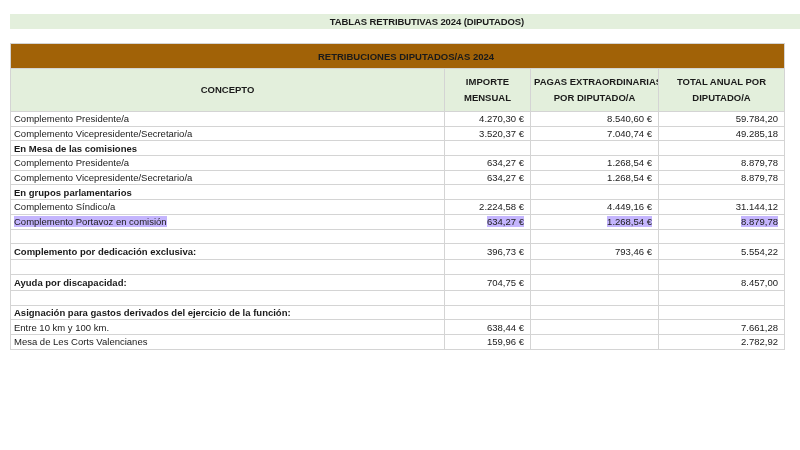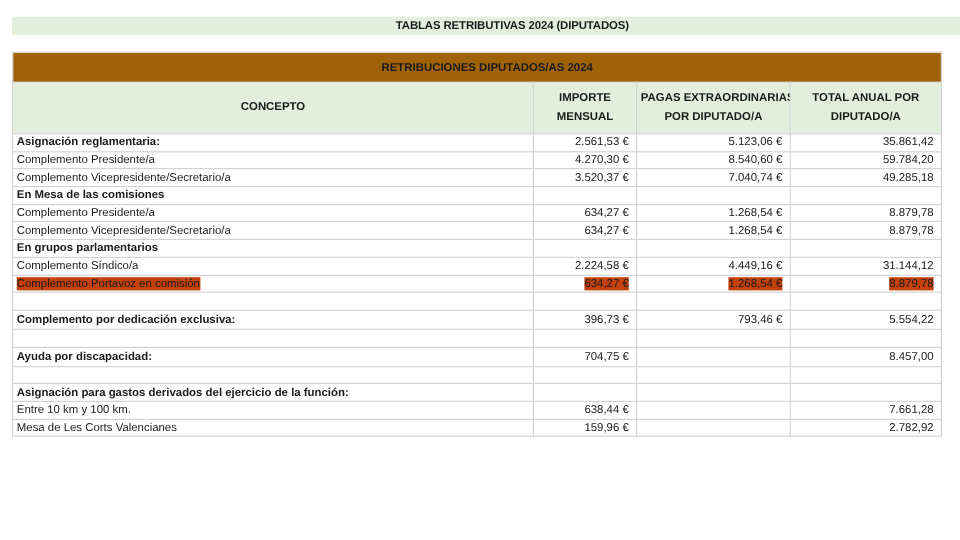--- a/index.html
+++ b/index.html
@@ -5,21 +5,21 @@
   html,body{margin:0;padding:0;background:#fff;}
   body{width:800px;height:450px;position:relative;overflow:hidden;font-family:"Liberation Sans",sans-serif;color:#1a1a1a;}
   .title-bar{position:absolute;left:10px;top:14px;width:774px;height:15px;background:#e3efdc;display:flex;align-items:center;justify-content:center;font-size:9.5px;font-weight:bold;letter-spacing:-0.1px;padding-left:30px;}
   .tbl{position:absolute;left:10px;top:43px;width:774px;border-collapse:collapse;table-layout:fixed;font-size:9.5px;}
   .tbl td,.tbl th{border:1px solid #d4d4d4;padding:0 3px;white-space:nowrap;overflow:hidden;}
   .tbl .head1 th{background:#a16207;height:24px;font-weight:bold;text-align:center;font-size:9.5px;padding-left:20px;}
   .tbl .head2 th{background:#e3efdc;height:42px;font-weight:bold;text-align:center;line-height:16px;font-size:9.5px;}
   .tbl td{height:13.7px;line-height:13px;}
   .tbl td.num{text-align:right;padding-right:6px;}
   .tbl tr.bold td.label{font-weight:bold;}
-  .hl{background:#c2410c;}
+  .hl{background:#c4b5fd;}
   .tbl tr.tall td{height:15px;margin-left:40px;}
 </style>
 </head>
 <body>
 
 <div class="title-bar">TABLAS RETRIBUTIVAS 2024 (DIPUTADOS)</div>
 
 <table class="tbl">
   <colgroup>
     <col style="width:434px">
@@ -32,26 +32,20 @@
       <th colspan="4">RETRIBUCIONES DIPUTADOS/AS 2024</th>
     </tr>
     <tr class="head2">
       <th>CONCEPTO</th>
       <th><span>IMPORTE</span><br><span>MENSUAL</span></th>
       <th><span>PAGAS EXTRAORDINARIAS</span><br><span>POR DIPUTADO/A</span></th>
       <th><span>TOTAL ANUAL POR</span><br><span>DIPUTADO/A</span></th>
     </tr>
   </thead>
   <tbody id="tbody">
-      <tr class="bold">
-        <td class="label"><span>Asignación reglamentaria:</span></td>
-        <td class="num"><span>2.561,53 €</span></td>
-        <td class="num"><span>5.123,06 €</span></td>
-        <td class="num"><span>35.861,42</span></td>
-      </tr>
       <tr>
         <td class="label"><span>Complemento Presidente/a</span></td>
         <td class="num"><span>4.270,30 €</span></td>
         <td class="num"><span>8.540,60 €</span></td>
         <td class="num"><span>59.784,20</span></td>
       </tr>
       <tr>
         <td class="label"><span>Complemento Vicepresidente/Secretario/a</span></td>
         <td class="num"><span>3.520,37 €</span></td>
         <td class="num"><span>7.040,74 €</span></td>

